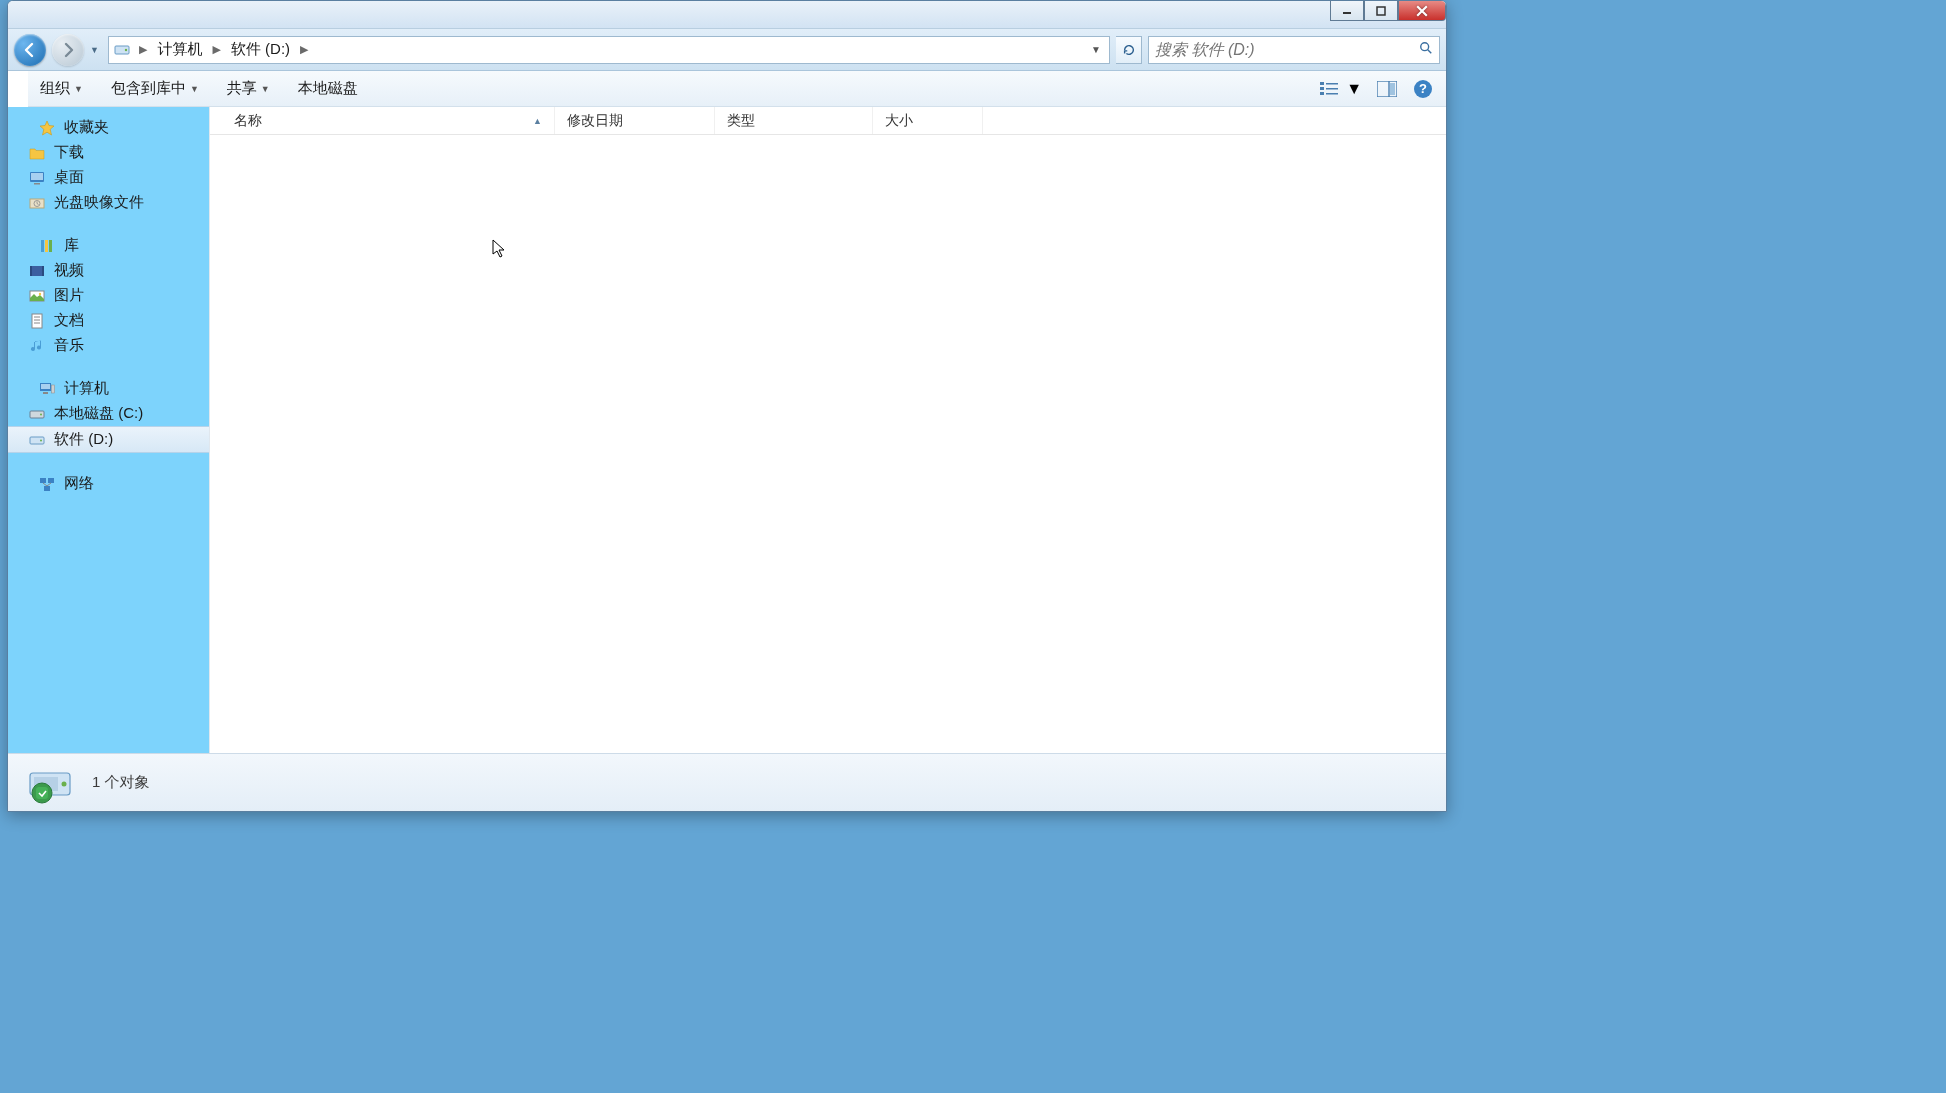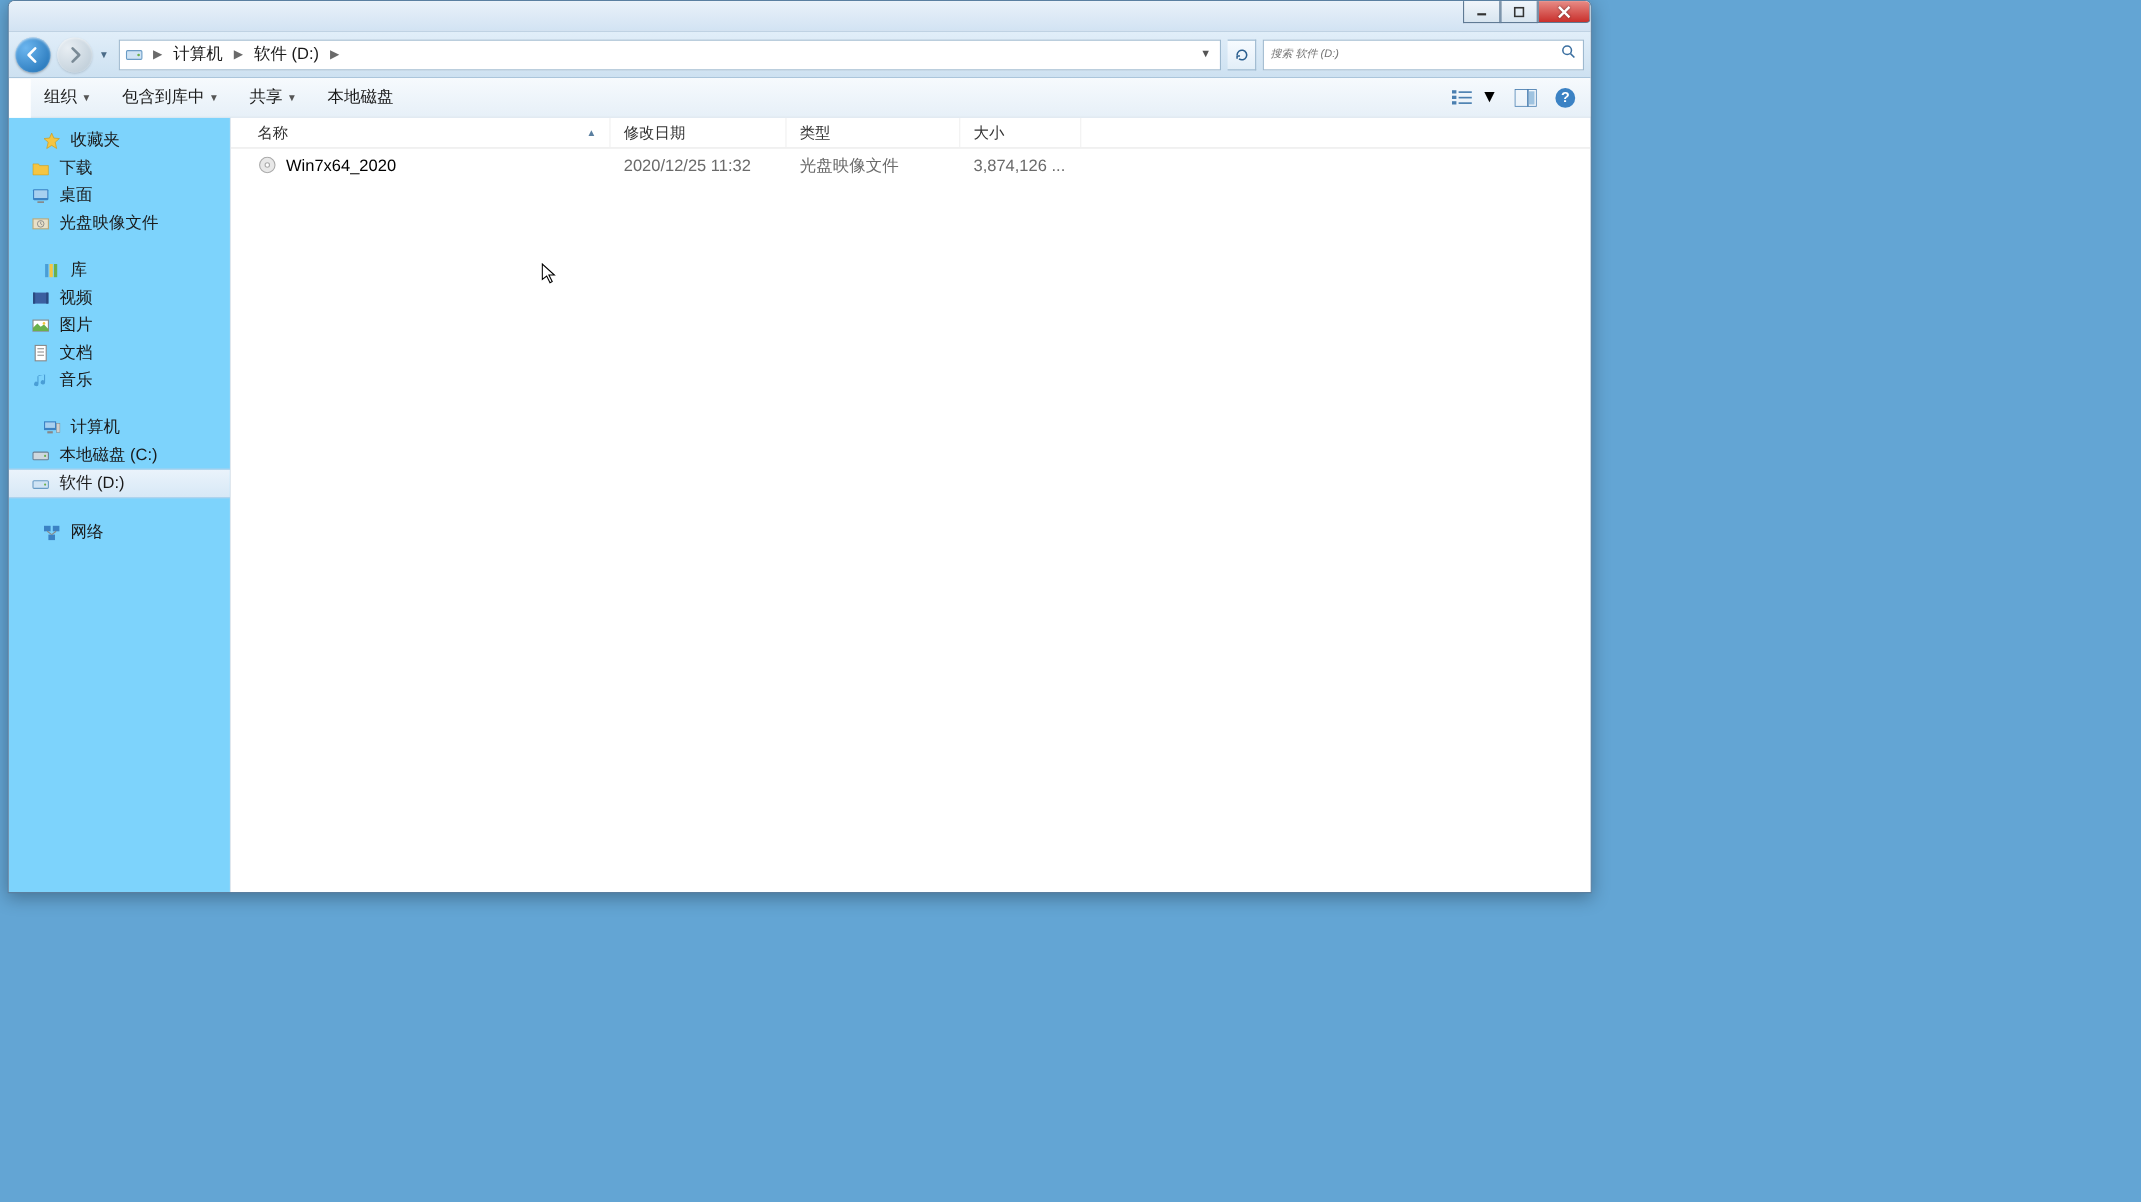--- a/index.html
+++ b/index.html
@@ -72,21 +72,21 @@
 .crumb { display: flex; align-items: center; height: 100%; padding: 0 2px; color: #1a1a1a; font-size: 15px; }
 .crumb-sep { color: #6a6a6a; font-size: 11px; padding: 0 4px; }
 .addr-dd { margin-left: auto; width: 18px; text-align: center; color: #555; font-size: 10px; }
 .addr-refresh { width: 26px; height: 28px; border: 1px solid #9eb9cf; border-left: none; background: linear-gradient(to bottom,#f7fbff,#e2eef8); display:flex; align-items:center; justify-content:center; color:#2b5f8f; }
 
 .search-box {
   width: 292px; height: 28px;
   background: #fff; border: 1px solid #9eb9cf;
   display: flex; align-items: center; padding: 0 6px;
 }
-.search-box input { flex: 1; border: none; outline: none; font-style: italic; color: #888; font-size: 10px; background: transparent; }
+.search-box input { flex: 1; border: none; outline: none; font-style: italic; color: #888; font-size: 16px; background: transparent; }
 .search-box .sicon { color: #3b6fa0; }
 
 
 .toolbar {
   height: 36px;
   background: linear-gradient(to bottom, #f6fafd, #e7f0f8);
   border-bottom: 1px solid #d3e0eb;
   display: flex; align-items: center;
   padding: 0 12px;
   gap: 28px;
@@ -425,35 +425,35 @@
             <span>修改日期</span>
           </div>
         <div class="col col-type">
             <span>类型</span>
           </div>
         <div class="col col-size">
             <span>大小</span>
           </div>
       </div>
 
-      <div class="file-row">
-        <div class="cell cell-name">
-          <span class="file-icon">
-              <svg width="16" height="16" viewBox="0 0 16 16">
-                <circle cx="8" cy="8" r="7" fill="#e8e8e8" stroke="#aaa"></circle>
-                <circle cx="8" cy="8" r="2" fill="#fff" stroke="#aaa"></circle>
-              </svg>
-            </span>
-          <span>Win7x64_2020</span>
-        </div>
-        <div class="cell cell-date">2020/12/25 11:32</div>
-        <div class="cell cell-type">光盘映像文件</div>
-        <div class="cell cell-size">3,874,126 ...</div>
-      </div>
 
       <svg class="cursor" width="16" height="20" viewBox="0 0 16 20">
         <path d="M1 1 L1 15 L5 12 L8 18 L10 17 L7 11 L12 11 Z" fill="#fff" stroke="#000" stroke-width="1"></path>
       </svg>
     </div>
   </div>
 
+  <div class="status">
+    <span class="status-icon">
+      <svg width="48" height="48" viewBox="0 0 48 48">
+        <rect x="4" y="14" width="40" height="22" rx="3" fill="#cfe3f4" stroke="#6a9cc5" stroke-width="1.2"></rect>
+        <rect x="8" y="18" width="24" height="14" fill="#b6d0e6"></rect>
+        <circle cx="38" cy="25" r="2.5" fill="#6ab04c"></circle>
+        <circle cx="16" cy="34" r="10" fill="#3b9a4c" stroke="#2a7a3c" stroke-width="1"></circle>
+        <path d="M11 30 h4 v-4 h2 v4 h4 v2 h-4 v4 h-2 v-4 h-4z" fill="none"></path>
+        <rect x="10" y="28" width="12" height="12" rx="3" fill="#45b158"></rect>
+        <path d="M13 34 l3 3 l4-5" stroke="#fff" stroke-width="1.6" fill="none"></path>
+      </svg>
+    </span>
+    <span class="status-text">1 个对象</span>
+  </div>
 
 </div>
 
 </body></html>

